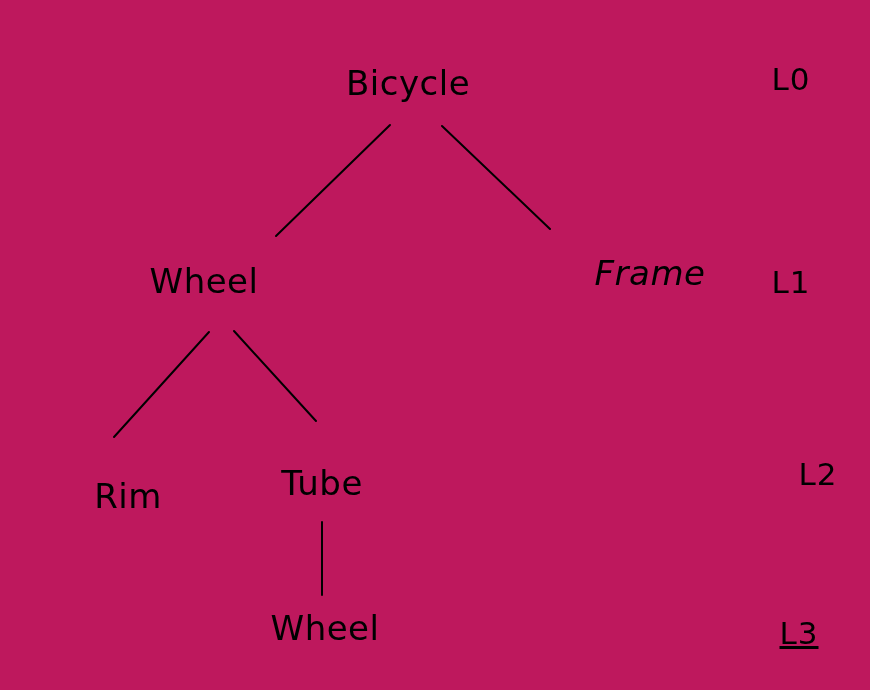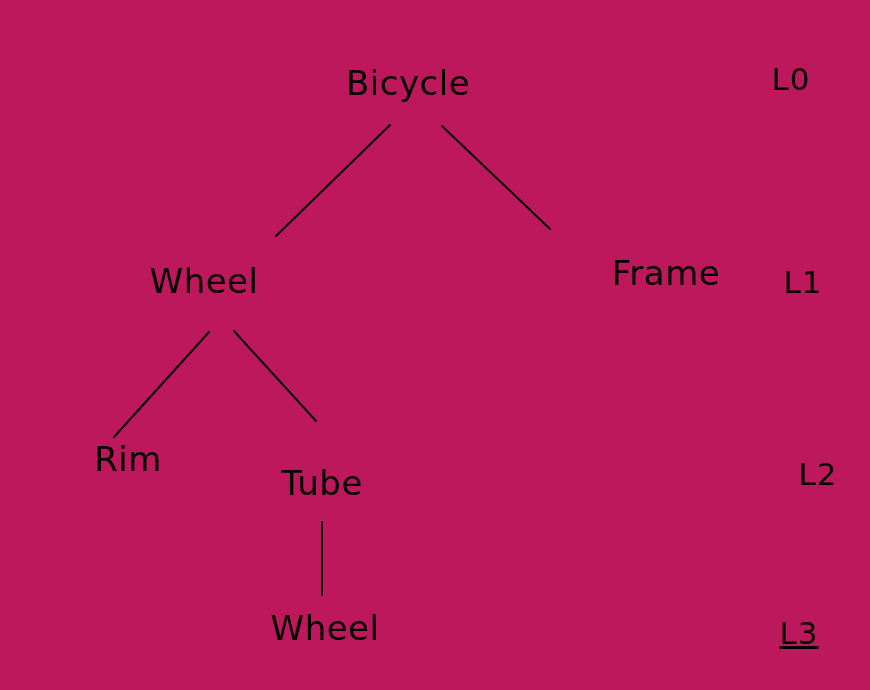--- a/index.html
+++ b/index.html
@@ -56,26 +56,26 @@
       <line x1="390" y1="125" x2="276" y2="236" stroke="#000000" stroke-width="2" stroke-linecap="round"></line>
       <line x1="442" y1="126" x2="550" y2="229" stroke="#000000" stroke-width="2" stroke-linecap="round"></line>
       <line x1="209" y1="332" x2="114" y2="437" stroke="#000000" stroke-width="2" stroke-linecap="round"></line>
       <line x1="234" y1="331" x2="316" y2="421" stroke="#000000" stroke-width="2" stroke-linecap="round"></line>
       <line x1="322" y1="522" x2="322" y2="595" stroke="#000000" stroke-width="2" stroke-linecap="round"></line>
     </svg>
 
   <div id="node-layer">
       <div class="node-label" style="left: 408px; top: 100px;">Bicycle</div>
       <div class="node-label" style="left: 204px; top: 298px;">Wheel</div>
-      <div class="node-label" style="left: 666px; top: 290px;">Frame</div>
-      <div class="node-label" style="left: 128px; top: 476px;">Rim</div>
+      <div class="node-label" style="left: 650px; top: 290px; font-style: italic;">Frame</div>
+      <div class="node-label" style="left: 128px; top: 513px;">Rim</div>
       <div class="node-label" style="left: 322px; top: 500px;">Tube</div>
       <div class="node-label" style="left: 325px; top: 645px;">Wheel</div>
     </div>
 
   <div id="level-layer">
       <div class="level-label" style="left: 791px; top: 95px;">L0</div>
-      <div class="level-label" style="left: 791px; top: 298px; margin-left: 12px;">L1</div>
+      <div class="level-label" style="left: 791px; top: 298px;">L1</div>
       <div class="level-label" style="left: 818px; top: 490px;">L2</div>
       <div class="level-label" style="left: 799px; top: 649px; text-decoration: underline;">L3</div>
     </div>
 
 </div>
 
 </body></html>

